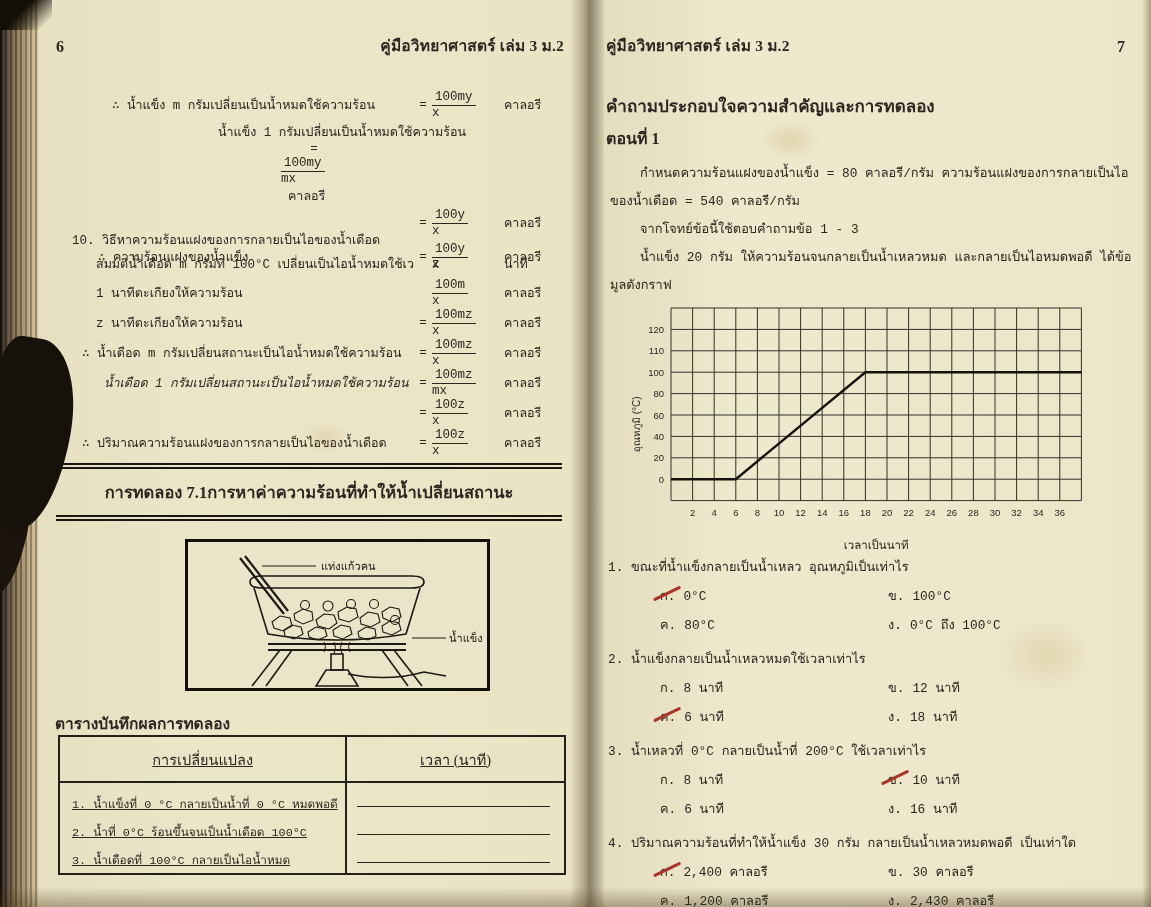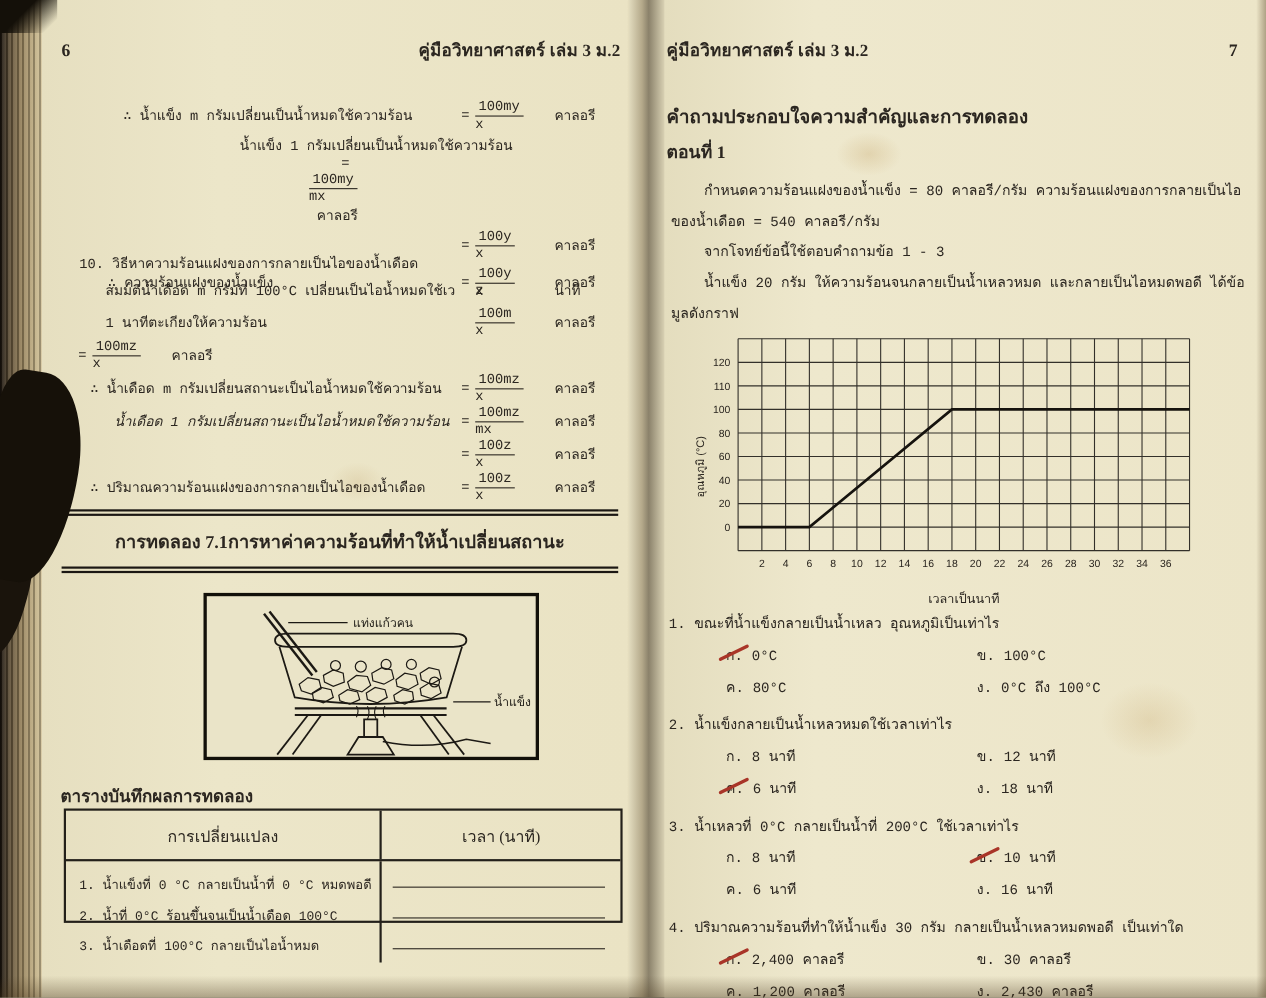--- a/index.html
+++ b/index.html
@@ -42,21 +42,21 @@
   .funit{width:58px;padding-left:6px;white-space:nowrap;}
   
   .expbox{position:absolute;left:18px;top:463px;width:506px;height:46px;
     border-top:6px double #1b1713;border-bottom:6px double #1b1713;
     display:flex;align-items:center;justify-content:center;
     font-family:"Liberation Serif","DejaVu Serif",serif;font-weight:bold;font-size:16.5px;}
   
   .figure{position:absolute;left:147px;top:539px;width:305px;height:152px;border:3px solid #121009;background:#eae4c8;box-sizing:border-box;}
   
   .rec-title{position:absolute;left:17px;top:711px;font-family:"Liberation Serif","DejaVu Serif",serif;font-weight:bold;font-size:15.5px;}
-  .rec-table{position:absolute;left:20px;top:735px;width:508px;height:104px;border:2.5px solid #23201a;box-sizing:border-box;}
+  .rec-table{position:absolute;left:20px;top:735px;width:508px;height:140px;border:2.5px solid #23201a;box-sizing:border-box;text-decoration:underline;}
   .rec-head{display:flex;height:44px;border-bottom:2px solid #23201a;font-family:"Liberation Serif","DejaVu Serif",serif;font-size:14.5px;}
   .rec-c1{width:57%;border-right:2px solid #23201a;display:flex;align-items:center;justify-content:center;box-sizing:border-box;}
   .rec-c2{flex:1;display:flex;align-items:center;justify-content:center;}
   .rec-body{display:flex;height:92px;}
   .rec-b1{width:57%;border-right:2px solid #23201a;box-sizing:border-box;padding:8px 0 0 12px;
     font-family:"Liberation Mono","DejaVu Sans Mono",monospace;font-size:11.8px;line-height:28px;white-space:nowrap;}
   .rec-b2{flex:1;padding-top:22px;}
   .blank-line{height:28px;}
   .blank-line i{display:block;margin:0 14px 0 10px;border-bottom:1.3px solid #2b2620;height:1px;}
   
@@ -137,20 +137,21 @@
           </div>
           <div class="funit">นาที</div>
         </div>
         <div class="frow" style="min-height: 28px;">
           <div class="flabel" style="padding-left: 30px;">1 นาทีตะเกียงให้ความร้อน</div>
           <div class="feq"></div>
           <div class="ffrac"><span class="num">100m</span><span class="den">x</span></div>
           <div class="funit">คาลอรี</div>
         </div>
         <div class="frow" style="min-height: 28px;">
+          <div class="flabel" style="padding-left: 30px;">z นาทีตะเกียงให้ความร้อน</div>
           <div class="feq">=</div>
           <div class="ffrac"><span class="num">100mz</span><span class="den">x</span></div>
           <div class="funit">คาลอรี</div>
         </div>
         <div class="frow" style="min-height: 28px;">
           <div class="flabel" style="padding-left: 16px;">∴ น้ำเดือด m กรัมเปลี่ยนสถานะเป็นไอน้ำหมดใช้ความร้อน</div>
           <div class="feq">=</div>
           <div class="ffrac"><span class="num">100mz</span><span class="den">x</span></div>
           <div class="funit">คาลอรี</div>
         </div>

